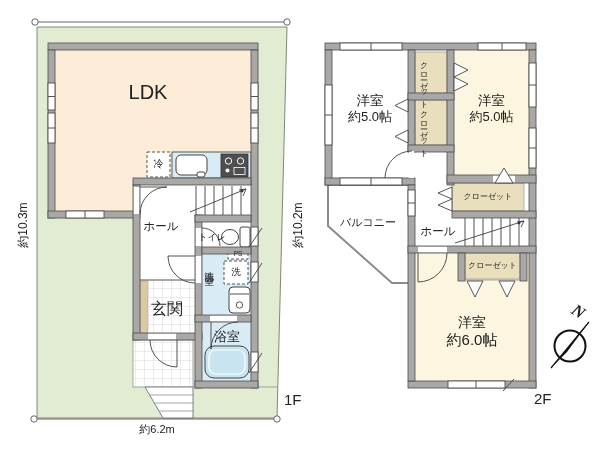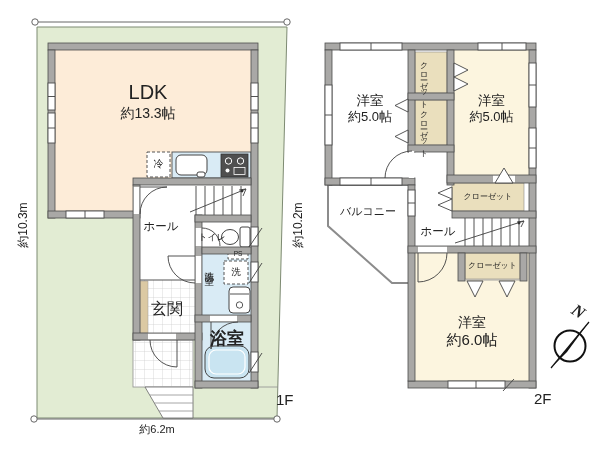--- a/index.html
+++ b/index.html
@@ -255,43 +255,42 @@
     <polygon points="589,322 553,366 567,352" fill="#111"></polygon>
   </g>
 </svg>
 
   <div class="lbl c" style="left:105px;top:423px;width:104px;font-size:11px;">約6.2m</div>
   <div class="lbl c" style="left:-17px;top:218px;width:80px;font-size:12px;transform:rotate(-90deg);">約10.3m</div>
   <div class="lbl c" style="left:258px;top:218px;width:80px;font-size:12px;transform:rotate(-90deg);">約10.2m</div>
 
   <div class="lbl c" style="left:98px;top:81px;width:100px;">
     <div style="font-size:20px;">LDK</div>
-    <div style="font-size:14px;">約13.3帖</div>
   </div>
   <div class="lbl c" style="left:147px;top:158px;width:23px;font-size:10px;">冷</div>
   <div class="lbl c" style="left:135px;top:220px;width:52px;font-size:11.5px;">ホール</div>
   <div class="lbl c" style="left:196px;top:232px;width:32px;font-size:9px;">トイレ</div>
   <div class="lbl c" style="left:228px;top:250px;width:20px;font-size:6.5px;">PS</div>
   <div class="lbl c" style="left:224px;top:266px;width:24px;font-size:9.5px;">洗</div>
   <div class="lbl vert" style="left:204px;top:264px;height:56px;font-size:9.5px;letter-spacing:2px;">洗面室</div>
   <div class="lbl c" style="left:142px;top:300px;width:50px;font-size:16px;">玄関</div>
-  <div class="lbl c" style="left:204px;top:329px;width:46px;font-size:17px;font-weight:bold;">浴室</div>
-  <div class="lbl" style="left:276px;top:391px;font-size:15px;">1F</div>
+  <div class="lbl c" style="left:204px;top:329px;width:46px;font-size:13px;">浴室</div>
+  <div class="lbl" style="left:284px;top:391px;font-size:15px;">1F</div>
 
   <div class="lbl c" style="left:331px;top:93px;width:78px;">
     <div style="font-size:13.5px;">洋室</div>
     <div style="font-size:13px;">約5.0帖</div>
   </div>
   <div class="lbl c" style="left:452px;top:93px;width:79px;">
     <div style="font-size:13.5px;">洋室</div>
     <div style="font-size:13px;">約5.0帖</div>
   </div>
   <div class="lbl vert" style="left:417px;top:56px;height:34px;font-size:8px;letter-spacing:0.5px;line-height:13px;">クローゼット</div>
   <div class="lbl vert" style="left:417px;top:105px;height:34px;font-size:8px;letter-spacing:0.5px;line-height:13px;">クローゼット</div>
-  <div class="lbl c" style="left:331px;top:205px;width:74px;font-size:11px;">バルコニー</div>
+  <div class="lbl c" style="left:331px;top:216px;width:74px;font-size:11px;">バルコニー</div>
   <div class="lbl c" style="left:412px;top:225px;width:52px;font-size:11.5px;">ホール</div>
   <div class="lbl c" style="left:452px;top:192px;width:72px;font-size:8px;">クローゼット</div>
   <div class="lbl c" style="left:458px;top:261px;width:69px;font-size:8px;">クローゼット</div>
   <div class="lbl c" style="left:430px;top:314px;width:84px;">
     <div style="font-size:14px;">洋室</div>
     <div style="font-size:15px;">約6.0帖</div>
   </div>
   <div class="lbl" style="left:534px;top:390px;font-size:15px;">2F</div>
   <div class="lbl" style="left:572px;top:302px;font-size:17px;font-family:'Liberation Serif',serif;font-style:italic;font-weight:bold;transform:rotate(33deg);">N</div>
 

